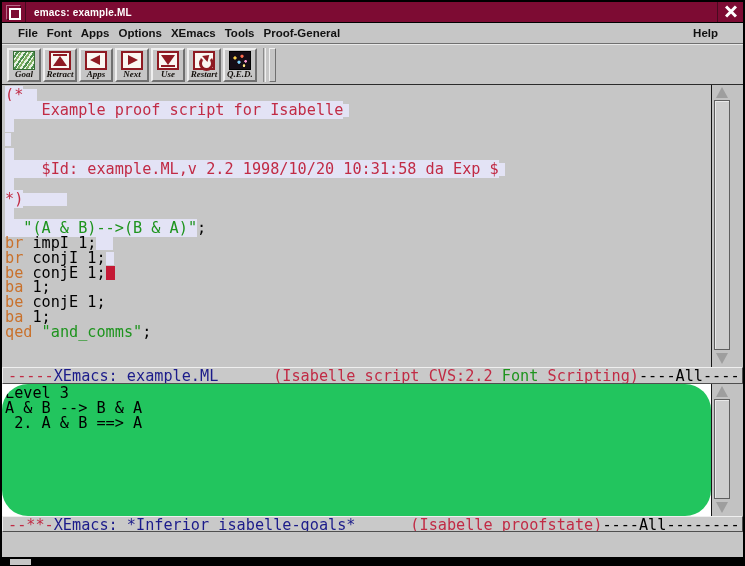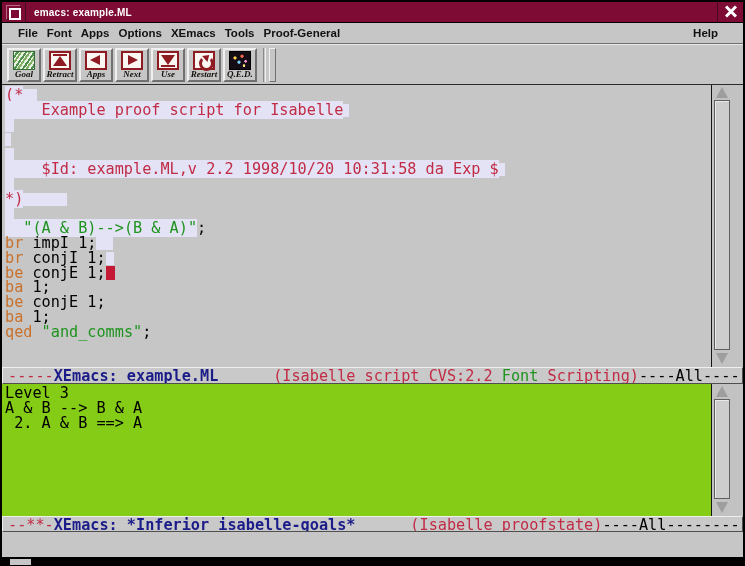--- a/index.html
+++ b/index.html
@@ -74,21 +74,21 @@
 
   
   .mono{font-family:"DejaVu Sans Mono","Liberation Mono",monospace;font-size:15.2px;}
   .script-area{height:282px;background:var(--ui);display:flex;}
   .text-pane{flex:1;overflow:hidden;padding-top:3px;}
   .bline{height:14.8px;line-height:14.8px;white-space:pre;padding-left:3px;color:#000;}
   .plain{color:#000;}
   .red{color:var(--red);}
   .green{color:var(--green);}
   .orange{color:var(--orange);}
-  .blue{color:var(--blue);font-weight:bold;}
+  .blue{color:var(--blue);}
   .hl{background:var(--highlight);}
   .tail{display:inline-block;height:13px;background:var(--highlight);vertical-align:-2px;}
   .cursor-block{display:inline-block;width:9px;height:14px;background:var(--cursor);vertical-align:-2px;}
 
   
   .scrollbar{width:32px;border-left:1px solid #151515;background:#C2C2C2;position:relative;}
   .sb-up,.sb-down{position:absolute;left:3px;width:15px;height:12px;}
   .sb-up{top:2px;}
   .sb-down{bottom:2px;}
   .sb-up::after{content:"";position:absolute;left:1px;top:0;
@@ -98,21 +98,21 @@
   .sb-thumb{position:absolute;left:2px;width:16px;background:#CDCDCD;border:1px solid #5f5f5f;
     box-shadow:inset 1px 1px 0 #E9E9E9;}
 
   
   .modeline{height:17px;background:#C9C9C9;white-space:pre;overflow:hidden;padding:1px 0 0 5px;
     font-family:"DejaVu Sans Mono","Liberation Mono",monospace;font-size:15.2px;line-height:15px;color:#000;
     border-top:1px solid #EFEFEF;border-left:1px solid #EFEFEF;border-bottom:1px solid #4F4F4F;border-right:1px solid #4F4F4F;}
   .modeline.goalsml{height:16px;}
 
   .goals-area{height:132px;display:flex;background:#FFFFFF;}
-  .goals-text{flex:1;overflow:hidden;padding-top:2px;background:#84cc16;}
+  .goals-text{flex:1;overflow:hidden;padding-top:2px;background:#22c55e;border-radius:26px;}
   .gline{height:14.8px;line-height:14.8px;white-space:pre;padding-left:3px;color:#000;}
 
   .echo-area{height:25px;background:var(--ui);}
 
   .bottom-notch{position:absolute;left:10px;top:559px;width:21px;height:6px;background:#C6C6C6;}
 </style>
 </head>
 <body>
 
 <div id="window">

